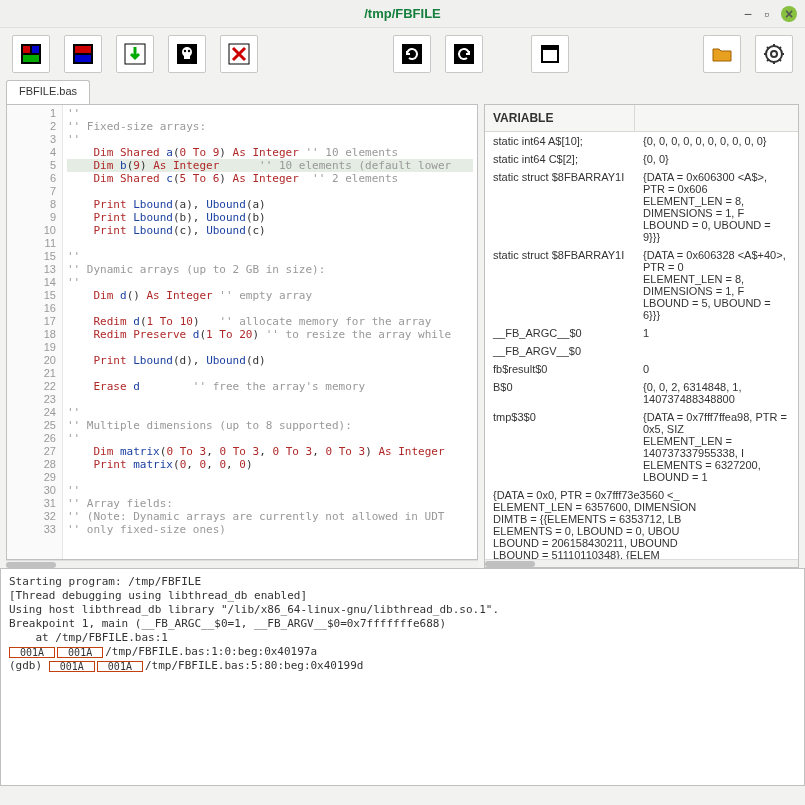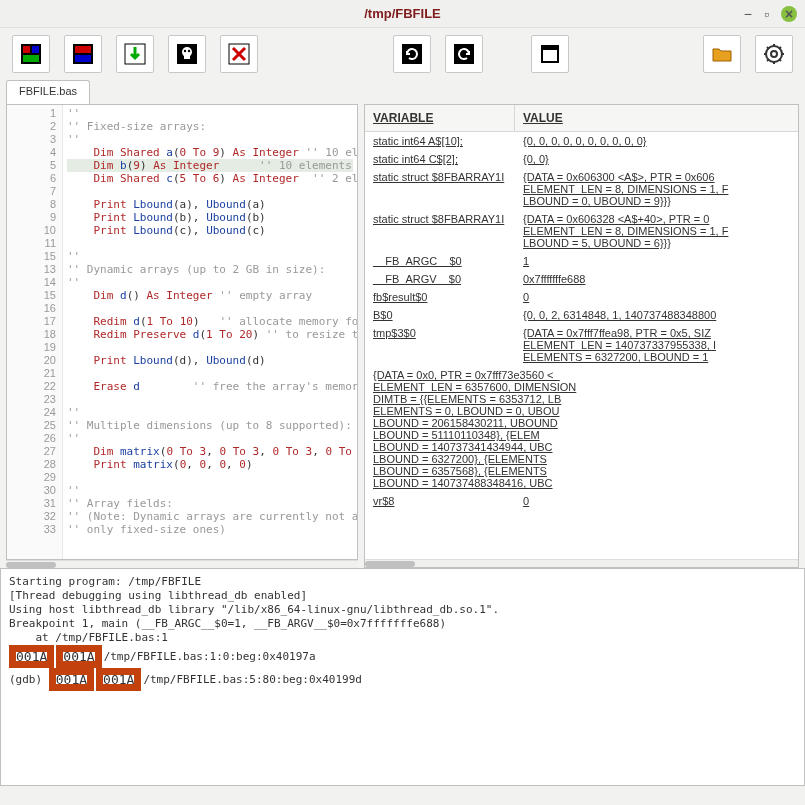--- a/index.html
+++ b/index.html
@@ -14,21 +14,21 @@
 }
 .titlebar {
   height: 28px;
   background: #f0f0ee;
   display: flex;
   align-items: center;
   justify-content: center;
   position: relative;
   border-bottom: 1px solid #e0e0de;
 }
-.titlebar-title { font-weight: bold; font-size: 13px; color: #7f1d1d; }
+.titlebar-title { font-weight: bold; font-size: 13px; color: #15803d; }
 .titlebar-controls {
   position: absolute;
   right: 8px;
   display: flex;
   gap: 12px;
   align-items: center;
 }
 .titlebar-controls span { font-size: 14px; cursor: pointer; color: #555; }
 .close-btn {
   width: 16px; height: 16px;
@@ -54,21 +54,21 @@
   cursor: pointer;
 }
 .tool-btn svg { width: 24px; height: 24px; }
 .main {
   display: flex;
   height: 488px;
   padding: 0 6px;
   gap: 6px;
 }
 .left-panel {
-  width: 352px;
+  width: 472px;
   display: flex;
   flex-direction: column;
 }
 .tab-bar {
   height: 24px;
   display: flex;
 }
 .tab {
   background: #fff;
   border: 1px solid #c0c0c0;
@@ -112,21 +112,20 @@
 .id { color: #1a3fa0; }
 .num { color: #b02828; }
 .cm { color: #999; }
 .right-panel {
   flex: 1;
   display: flex;
   flex-direction: column;
   background: #fff;
   border: 1px solid #c0c0c0;
   margin-top: 24px;
-  text-decoration: underline;
 }
 .var-header {
   display: flex;
   background: #f6f6f4;
   border-bottom: 1px solid #d8d8d6;
   font-weight: bold;
   font-size: 12px;
 }
 .var-header > div { padding: 6px 8px; }
 .col-var { width: 150px; border-right: 1px solid #d8d8d6; }
@@ -145,23 +144,23 @@
   height: 218px;
   padding: 6px 8px;
   font-family: monospace;
   font-size: 11px;
   line-height: 14px;
   white-space: pre-wrap;
   overflow: hidden;
 }
 .console .badge {
   display: inline-block;
-  border: 7px solid #c2410c;
-  font-size: 13px;
-  padding: 0 0;
+  border: 1px solid #c2410c;
+  font-size: 10px;
+  padding: 0 10px;
   margin-right: 2px;
   line-height: 9px;
   vertical-align: middle;
 }
 .hscroll {
   height: 8px;
   background: #f0f0ee;
   border-top: 1px solid #ddd;
   position: relative;
 }
@@ -313,21 +312,20 @@
       <div class="code-body" id="codebody"><div class="code-line"><span class="cm">''</span></div><div class="code-line"><span class="cm">'' Fixed-size arrays:</span></div><div class="code-line"><span class="cm">''</span></div><div class="code-line">    <span class="kw">Dim Shared</span> <span class="id">a</span>(<span class="num">0</span> <span class="kw">To</span> <span class="num">9</span>) <span class="kw">As Integer</span> <span class="cm">'' 10 elements</span></div><div class="code-line hl">    <span class="kw">Dim</span> <span class="id">b</span>(<span class="num">9</span>) <span class="kw">As Integer</span>      <span class="cm">'' 10 elements (default lower</span></div><div class="code-line">    <span class="kw">Dim Shared</span> <span class="id">c</span>(<span class="num">5</span> <span class="kw">To</span> <span class="num">6</span>) <span class="kw">As Integer</span>  <span class="cm">'' 2 elements</span></div><div class="code-line"></div><div class="code-line">    <span class="kw">Print</span> <span class="id">Lbound</span>(a), <span class="id">Ubound</span>(a)</div><div class="code-line">    <span class="kw">Print</span> <span class="id">Lbound</span>(b), <span class="id">Ubound</span>(b)</div><div class="code-line">    <span class="kw">Print</span> <span class="id">Lbound</span>(c), <span class="id">Ubound</span>(c)</div><div class="code-line"></div><div class="code-line"><span class="cm">''</span></div><div class="code-line"><span class="cm">'' Dynamic arrays (up to 2 GB in size):</span></div><div class="code-line"><span class="cm">''</span></div><div class="code-line">    <span class="kw">Dim</span> <span class="id">d</span>() <span class="kw">As Integer</span> <span class="cm">'' empty array</span></div><div class="code-line"></div><div class="code-line">    <span class="kw">Redim</span> <span class="id">d</span>(<span class="num">1</span> <span class="kw">To</span> <span class="num">10</span>)   <span class="cm">'' allocate memory for the array</span></div><div class="code-line">    <span class="kw">Redim Preserve</span> <span class="id">d</span>(<span class="num">1</span> <span class="kw">To</span> <span class="num">20</span>) <span class="cm">'' to resize the array while</span></div><div class="code-line"></div><div class="code-line">    <span class="kw">Print</span> <span class="id">Lbound</span>(d), <span class="id">Ubound</span>(d)</div><div class="code-line"></div><div class="code-line">    <span class="kw">Erase</span> <span class="id">d</span>        <span class="cm">'' free the array's memory</span></div><div class="code-line"></div><div class="code-line"><span class="cm">''</span></div><div class="code-line"><span class="cm">'' Multiple dimensions (up to 8 supported):</span></div><div class="code-line"><span class="cm">''</span></div><div class="code-line">    <span class="kw">Dim</span> <span class="id">matrix</span>(<span class="num">0</span> <span class="kw">To</span> <span class="num">3</span>, <span class="num">0</span> <span class="kw">To</span> <span class="num">3</span>, <span class="num">0</span> <span class="kw">To</span> <span class="num">3</span>, <span class="num">0</span> <span class="kw">To</span> <span class="num">3</span>) <span class="kw">As Integer</span></div><div class="code-line">    <span class="kw">Print</span> <span class="id">matrix</span>(<span class="num">0</span>, <span class="num">0</span>, <span class="num">0</span>, <span class="num">0</span>)</div><div class="code-line"></div><div class="code-line"><span class="cm">''</span></div><div class="code-line"><span class="cm">'' Array fields:</span></div><div class="code-line"><span class="cm">'' (Note: Dynamic arrays are currently not allowed in UDT</span></div><div class="code-line"><span class="cm">'' only fixed-size ones)</span></div></div>
     <div class="marker"></div>
       </div>
     <div class="hscroll">
         <div class="thumb"></div>
       </div>
   </div>
   <div class="right-panel">
     <div class="var-header">
       <div class="col-var">VARIABLE</div>
-      <div class="col-val">VALUE</div>
     </div>
     <div class="var-body" id="varbody">
         <div class="var-row">
           <div class="vn">static int64 A$[10];</div>
           <div class="vv" style="white-space: pre-line;">{0, 0, 0, 0, 0, 0, 0, 0, 0, 0}</div>
         </div>
         <div class="var-row">
           <div class="vn">static int64 C$[2];</div>
           <div class="vv" style="white-space: pre-line;">{0, 0}</div>
         </div>
@@ -342,21 +340,20 @@
           <div class="vv" style="white-space: pre-line;">{DATA = 0x606328 &lt;A$+40&gt;, PTR = 0
   ELEMENT_LEN = 8, DIMENSIONS = 1, F
     LBOUND = 5, UBOUND = 6}}}</div>
         </div>
         <div class="var-row">
           <div class="vn">__FB_ARGC__$0</div>
           <div class="vv" style="white-space: pre-line;">1</div>
         </div>
         <div class="var-row">
           <div class="vn">__FB_ARGV__$0</div>
-          <div class="vv" style="white-space: pre-line;">0x7fffffffe688</div>
         </div>
         <div class="var-row">
           <div class="vn">fb$result$0</div>
           <div class="vv" style="white-space: pre-line;">0</div>
         </div>
         <div class="var-row">
           <div class="vn">B$0</div>
           <div class="vv" style="white-space: pre-line;">{0, 0, 2, 6314848, 1, 140737488348800</div>
         </div>
         <div class="var-row">

